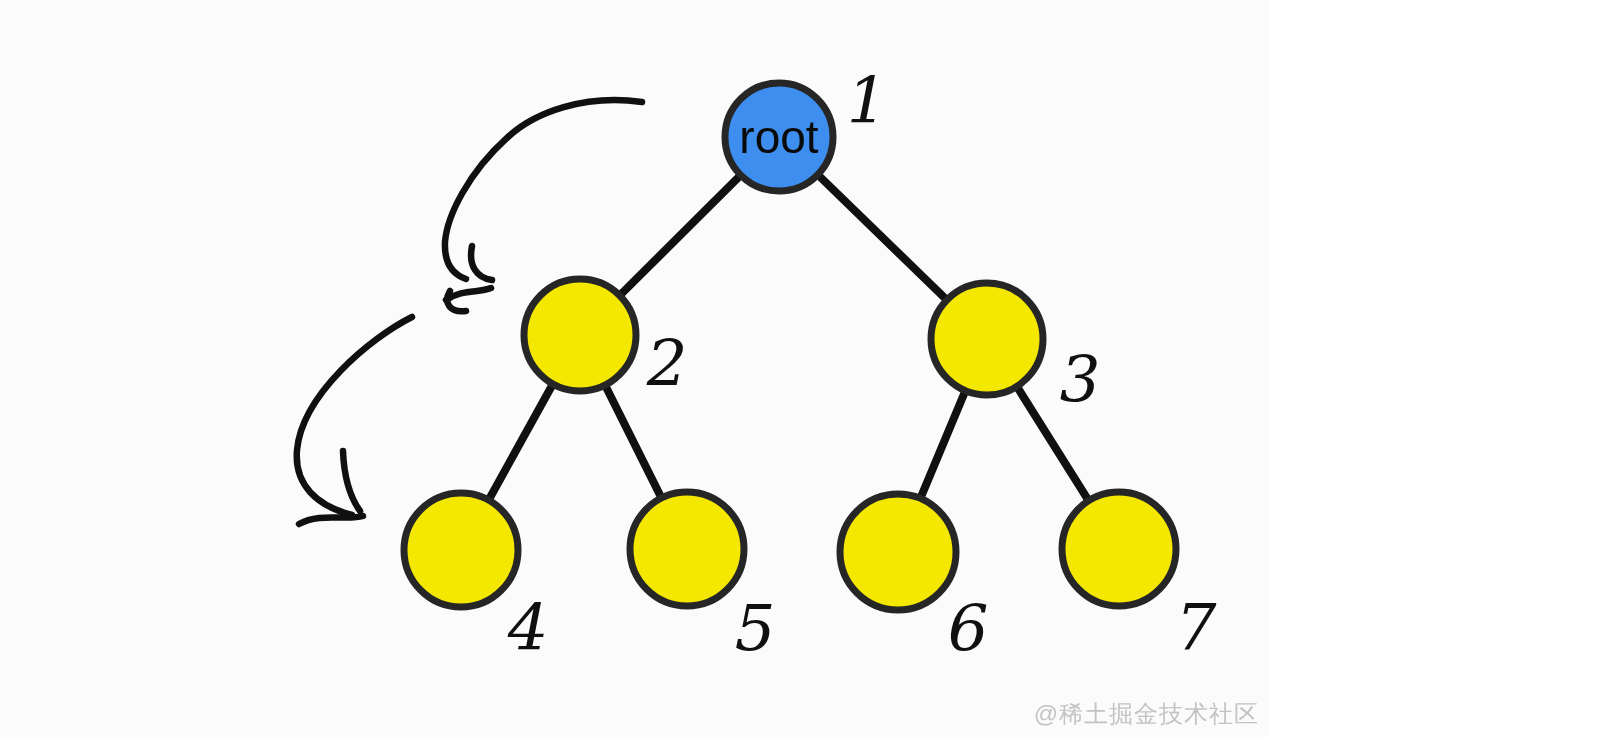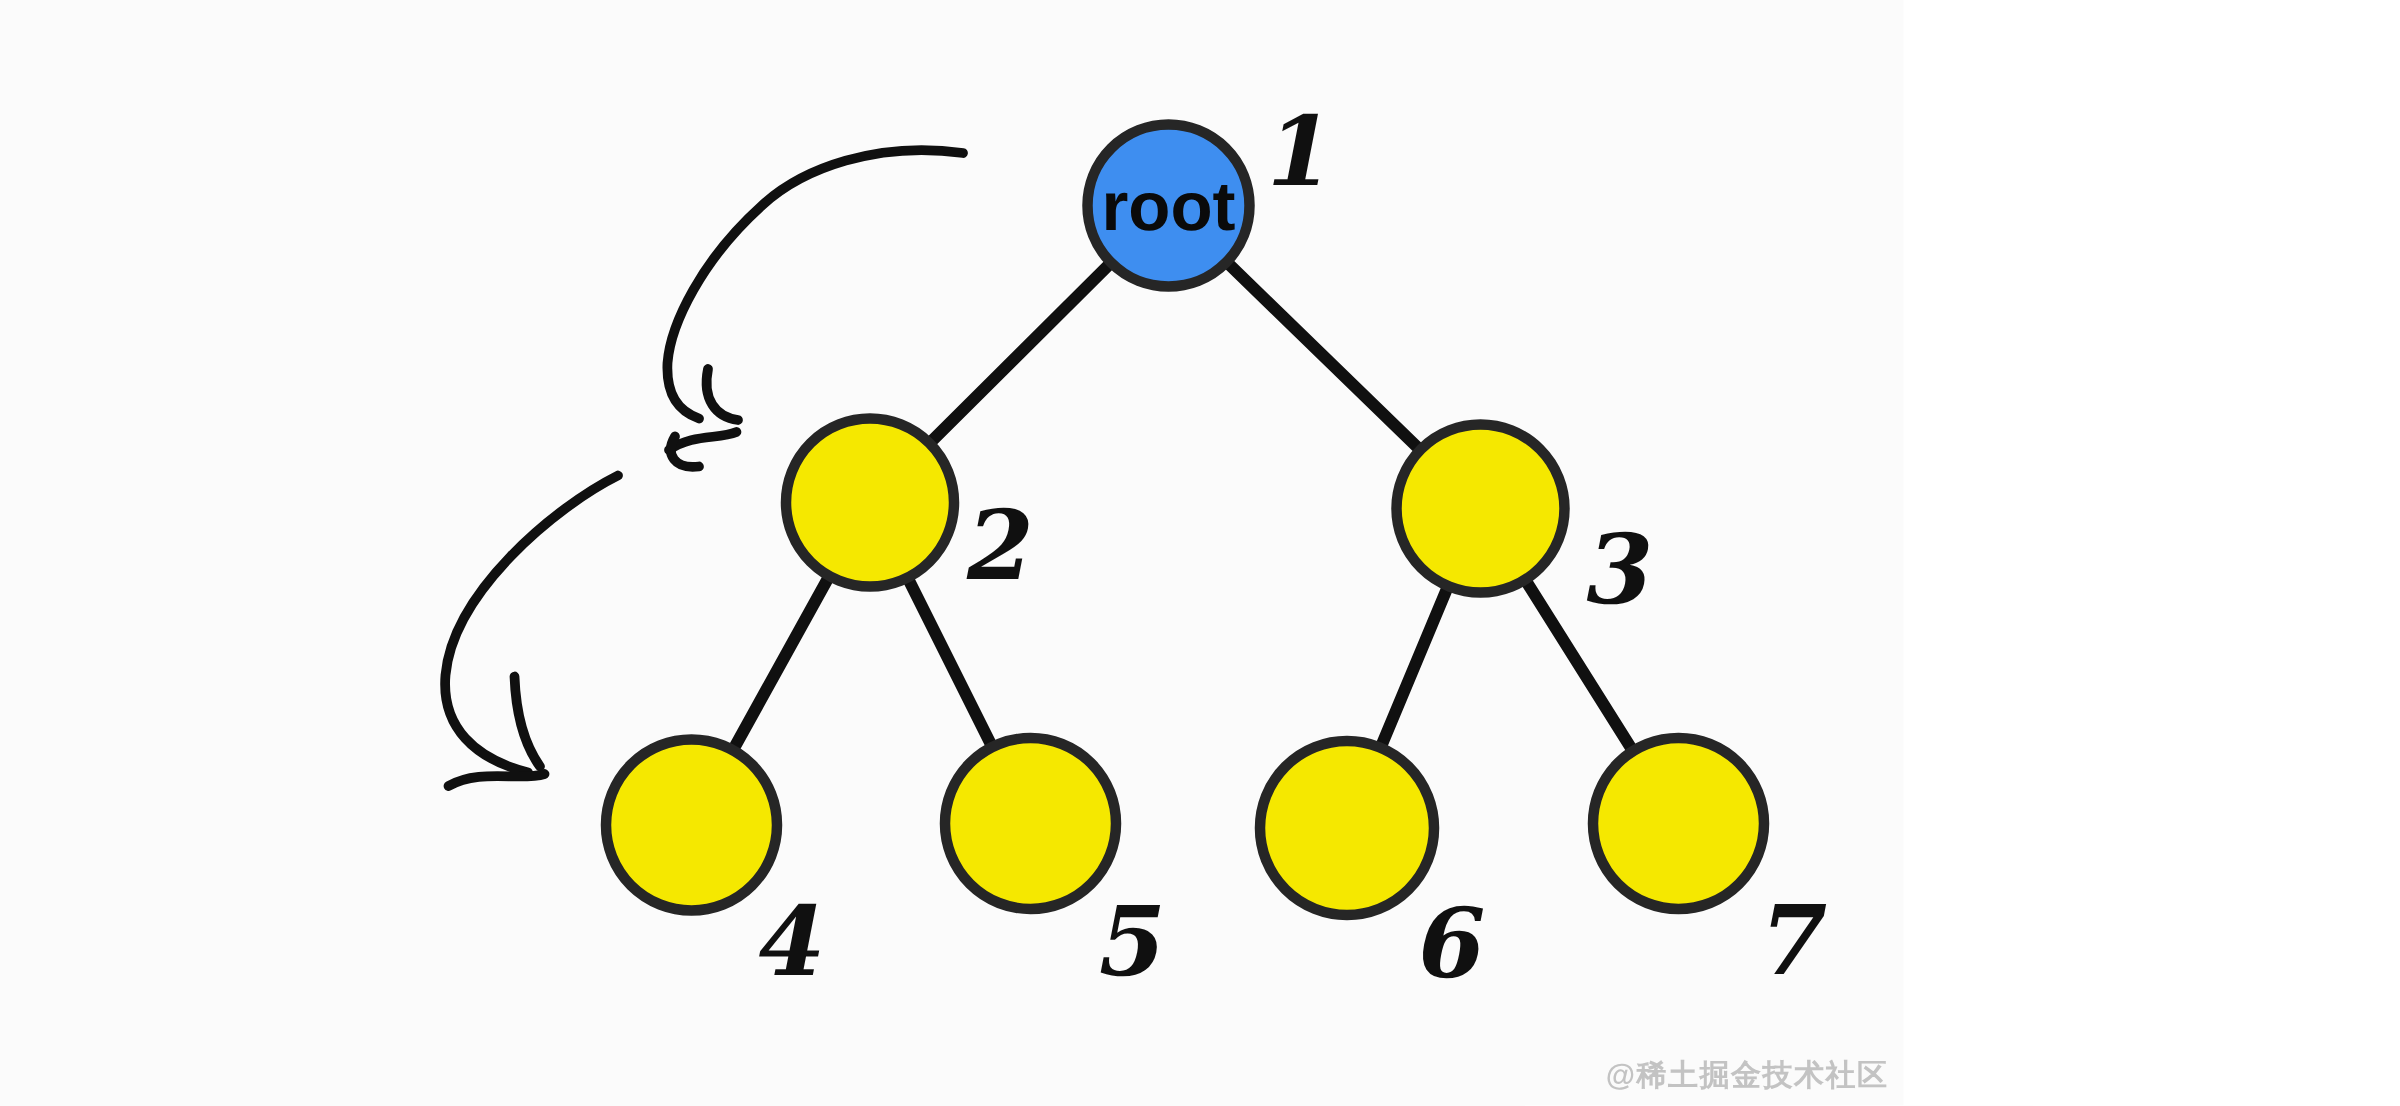--- a/index.html
+++ b/index.html
@@ -7,21 +7,20 @@
     padding: 0;
     background: #ffffff;
     font-family: "Liberation Sans", sans-serif;
   }
   .canvas {
     position: relative;
     width: 1269px;
     height: 737px;
     overflow: hidden;
     background: #fbfbfb;
-    font-weight: bold;
   }
   svg.tree {
     position: absolute;
     left: 0;
     top: 0;
   }
   .node-label {
     font-family: "Liberation Sans", sans-serif;
     font-size: 46px;
     fill: #0a0a0a;
@@ -29,21 +28,21 @@
   .hand-digit {
     font-family: "DejaVu Serif", serif;
     font-style: italic;
     font-size: 64px;
     fill: #101010;
   }
   .watermark {
     position: absolute;
     right: 10px;
     bottom: 7px;
-    font-size: 20px;
+    font-size: 24px;
     color: #c3c3c3;
     letter-spacing: 1px;
     user-select: none;
   }
 </style>
 </head>
 <body>
 
 <div class="canvas">
   <svg class="tree" width="1600" height="737" viewBox="0 0 1600 737">

